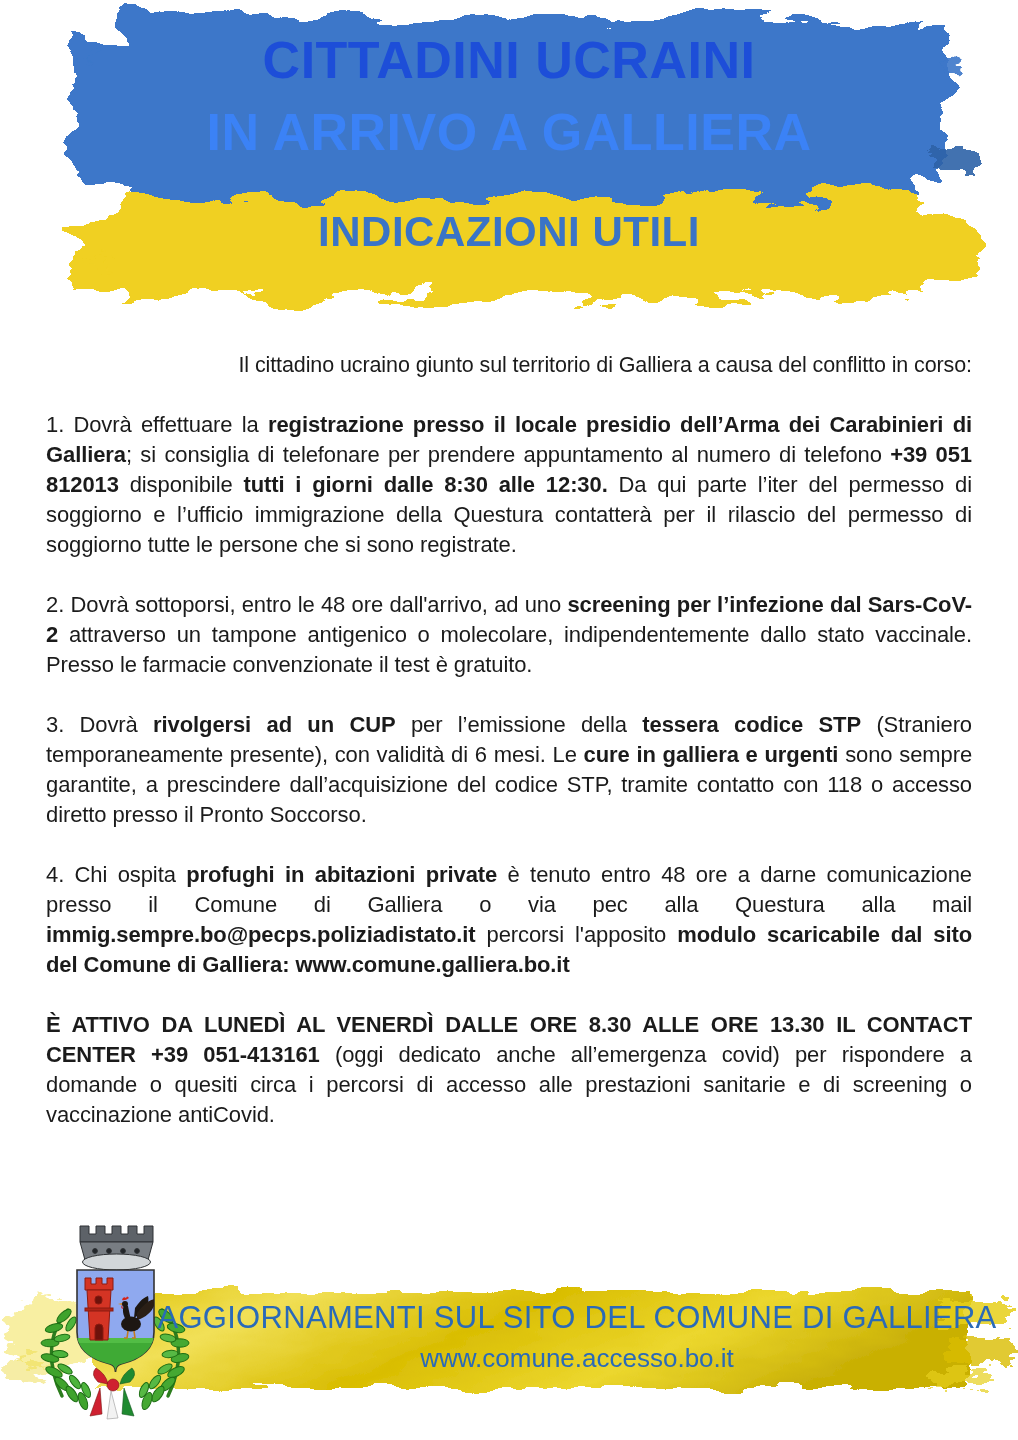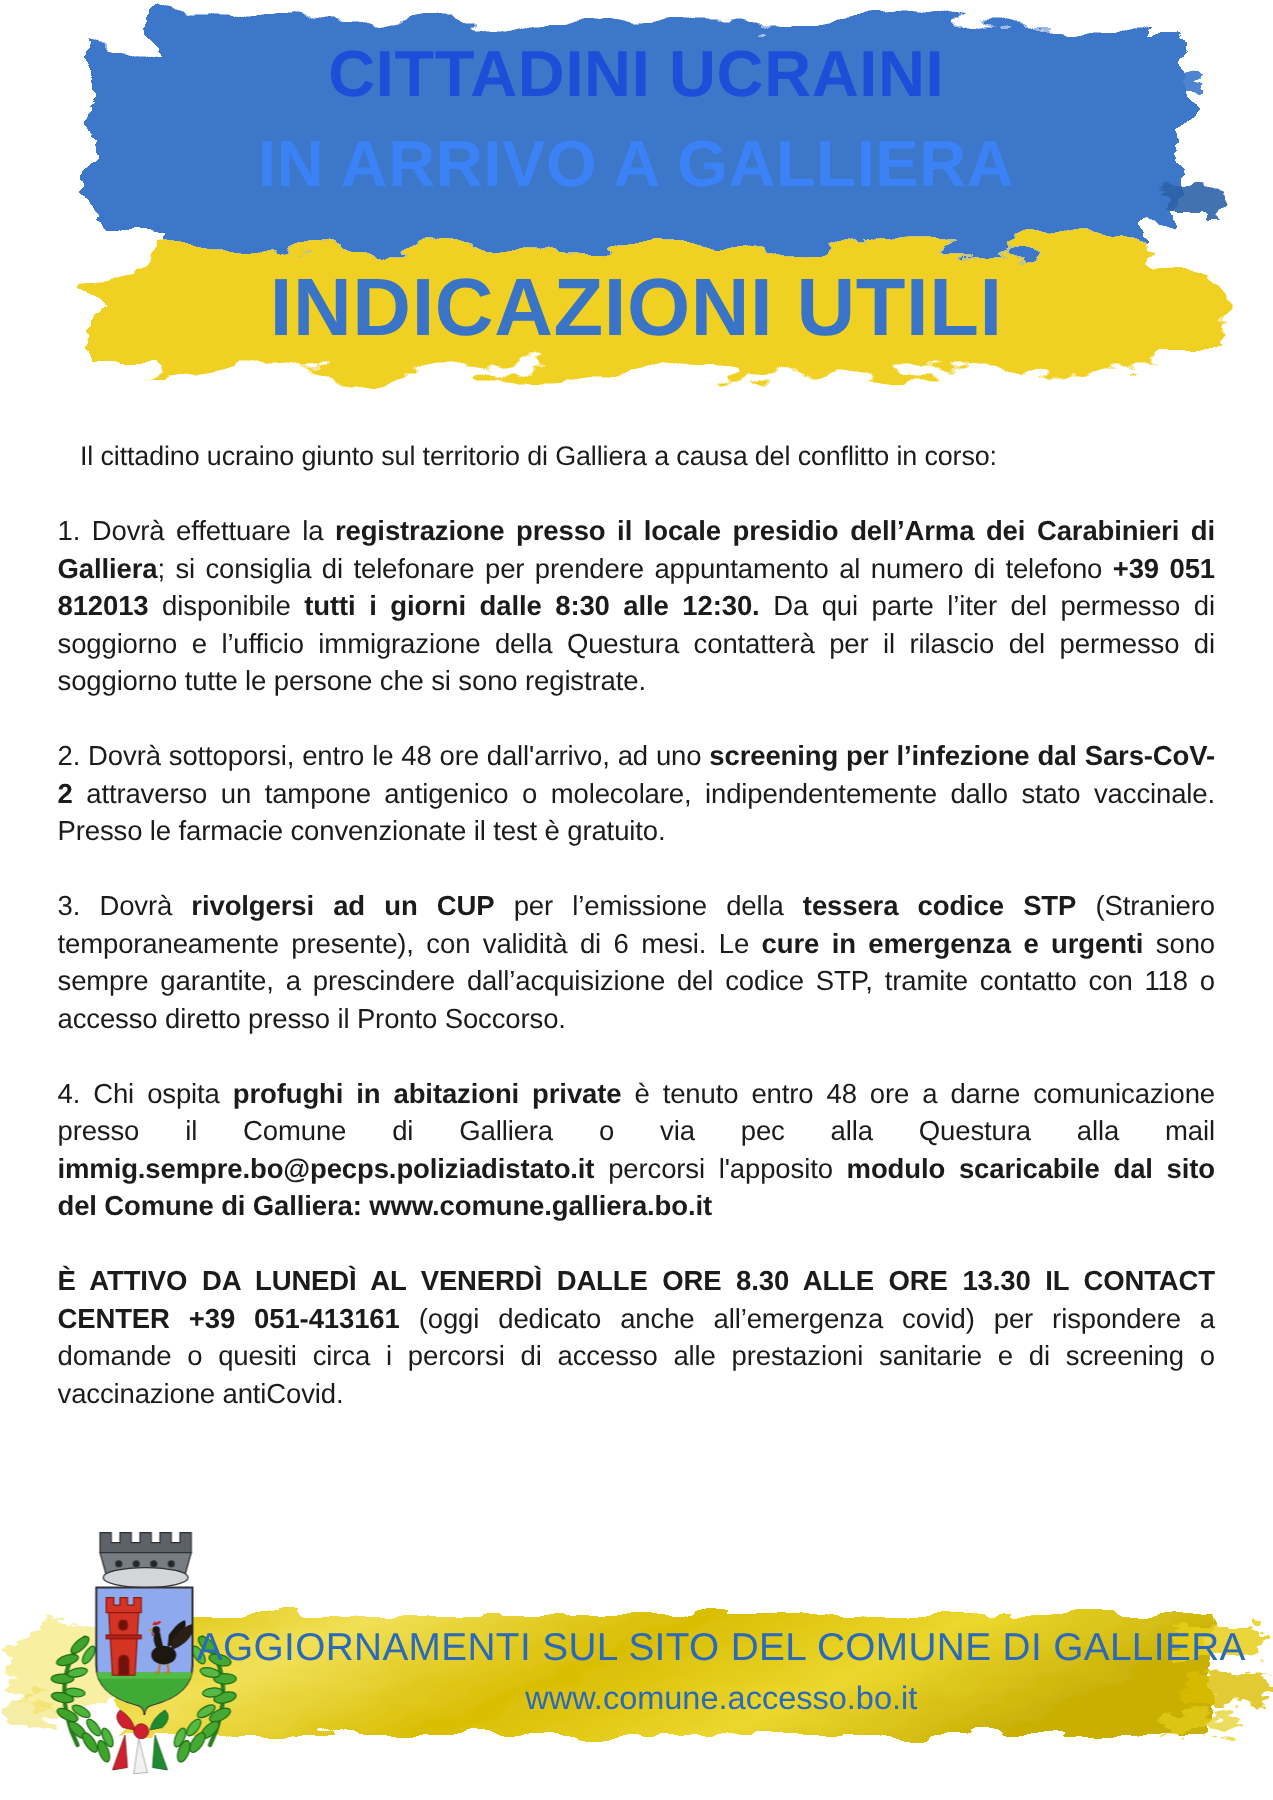--- a/index.html
+++ b/index.html
@@ -11,30 +11,30 @@
 
   
   .flag { position:absolute; left:0; top:0; width:1018px; height:330px; }
   .flag svg { position:absolute; left:0; top:0; }
   .flag-line {
     position:absolute; left:0; width:100%; text-align:center;
     font-weight:bold; letter-spacing:0.5px; white-space:nowrap;
   }
   .t1 { top:30px;  font-size:52px; color:#1d4ed8; }
   .t2 { top:102px; font-size:52px; color:#3b82f6; }
-  .t3 { top:208px; font-size:65px; color:#3a74c6; }
+  .t3 { top:208px; font-size:42px; color:#3a74c6; }
 
   
   .content {
     position:absolute; left:46px; right:46px; top:350px;
     color:#1b1b1b; font-size:22px; line-height:30px; text-align:justify;
     letter-spacing:-0.1px;
   }
   .content p { margin:0 0 30px 0; }
-  .content p.intro { white-space:nowrap; font-size:21.5px; text-align:left;margin-left:18px; }
+  .content p.intro { white-space:nowrap; font-size:21.5px; text-align:right;margin-left:18px; }
   .content b { font-weight:bold; }
 
   
   .footer-banner { position:absolute; left:0; top:1272px; width:1018px; height:150px; }
   .footer-text {
     position:absolute; left:150px; right:14px; top:1300px; z-index:3;
     text-align:center; color:#2a6ab8; font-weight:normal;
   }
   .fb1 { font-size:31px; letter-spacing:0.3px; white-space:nowrap; }
   .fb2 { font-size:26px; margin-top:7px; }
@@ -78,21 +78,21 @@
     <div class="flag-line t3">INDICAZIONI UTILI</div>
   </div>
 
   <div class="content">
     <p class="intro"><span>Il cittadino ucraino giunto sul territorio di Galliera a causa del conflitto in corso:</span></p>
 
     <p><span>1. Dovrà effettuare la </span><b>registrazione presso il locale presidio dell’Arma dei Carabinieri di Galliera</b><span>; si consiglia di telefonare per prendere appuntamento al numero di telefono </span><b>+39 051 812013</b><span> disponibile </span><b>tutti i giorni dalle 8:30 alle 12:30.</b><span> Da qui parte l’iter del permesso di soggiorno e l’ufficio immigrazione della Questura contatterà per il rilascio del permesso di soggiorno tutte le persone che si sono registrate.</span></p>
 
     <p><span>2. Dovrà sottoporsi, entro le 48 ore dall'arrivo, ad uno </span><b>screening per l’infezione dal Sars-CoV-2</b><span> attraverso un tampone antigenico o molecolare, indipendentemente dallo stato vaccinale. Presso le farmacie convenzionate il test è gratuito.</span></p>
 
-    <p><span>3. Dovrà </span><b>rivolgersi ad un CUP</b><span> per l’emissione della </span><b>tessera codice STP</b><span> (Straniero temporaneamente presente), con validità di 6 mesi. Le </span><b>cure in emergenza e urgenti</b><span> sono sempre garantite, a prescindere dall’acquisizione del codice STP, tramite contatto con 118 o accesso diretto presso il Pronto Soccorso.</span></p>
+    <p><span>3. Dovrà </span><b>rivolgersi ad un CUP</b><span> per l’emissione della </span><b>tessera codice STP</b><span> (Straniero temporaneamente presente), con validità di 6 mesi. Le </span><b>cure in galliera e urgenti</b><span> sono sempre garantite, a prescindere dall’acquisizione del codice STP, tramite contatto con 118 o accesso diretto presso il Pronto Soccorso.</span></p>
 
     <p><span>4. Chi ospita </span><b>profughi in abitazioni private</b><span> è tenuto entro 48 ore a darne comunicazione presso il Comune di Galliera o via pec alla Questura alla mail </span><b>immig.sempre.bo@pecps.poliziadistato.it</b><span> percorsi l'apposito </span><b>modulo scaricabile dal sito del Comune di Galliera: www.comune.galliera.bo.it</b></p>
 
     <p><b>È ATTIVO DA LUNEDÌ AL VENERDÌ DALLE ORE 8.30 ALLE ORE 13.30 IL CONTACT CENTER +39 051-413161</b><span> (oggi dedicato anche all’emergenza covid) per rispondere a domande o quesiti circa i percorsi di accesso alle prestazioni sanitarie e di screening o vaccinazione antiCovid.</span></p>
   </div>
 
   <div class="footer-banner">
     <svg width="1018" height="150" viewBox="0 0 1018 150">
       <defs>
         <linearGradient id="gold" x1="0" y1="0" x2="1" y2="0.25">

